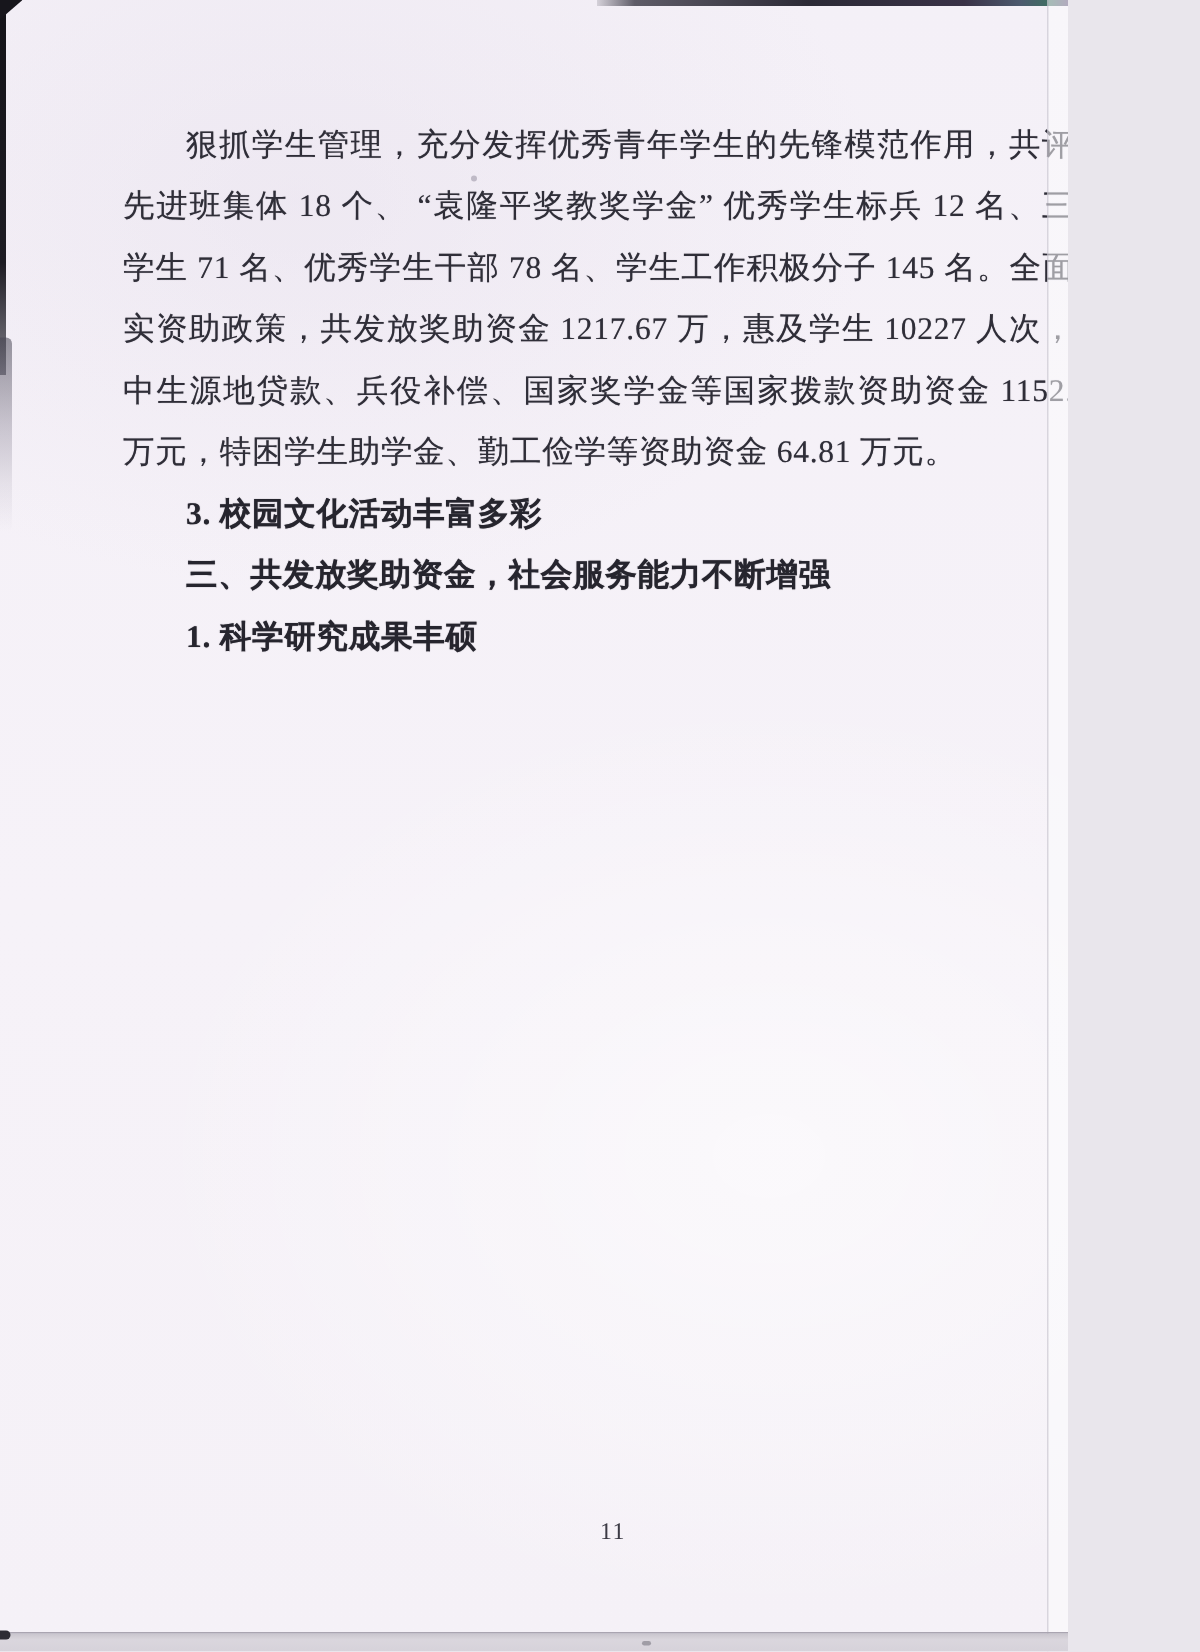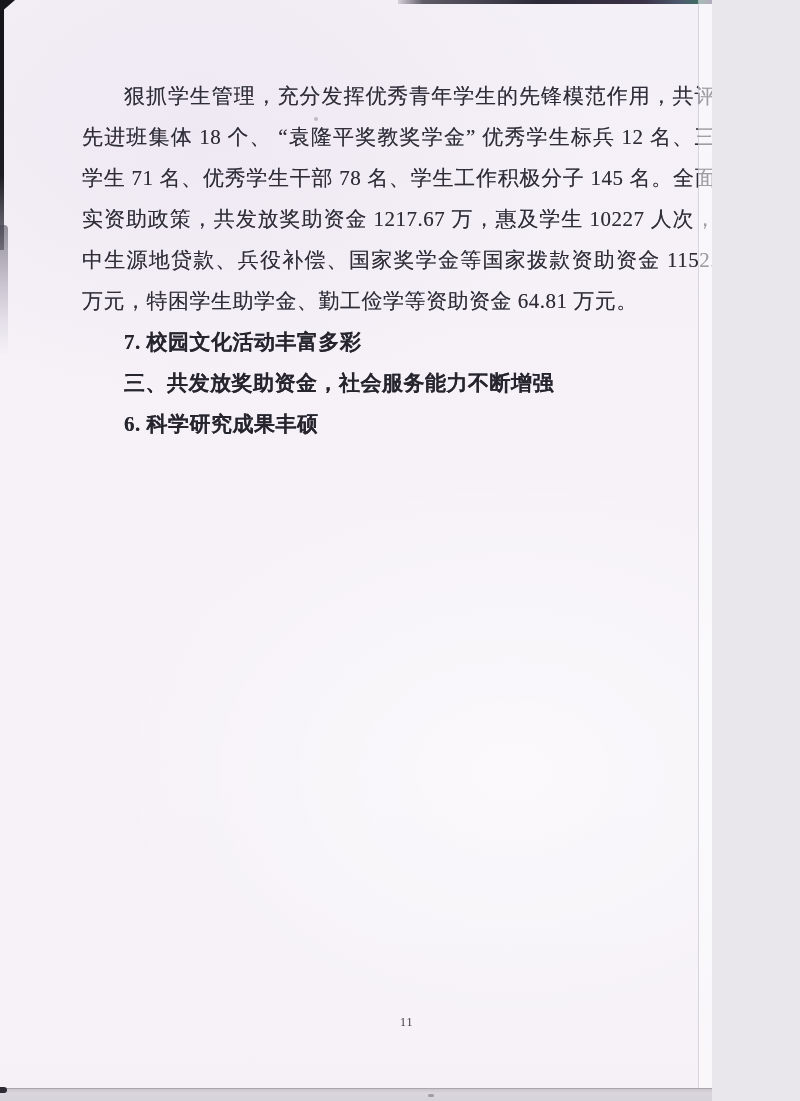--- a/index.html
+++ b/index.html
@@ -36,21 +36,21 @@
   }
   .heading {
     text-indent: 2em;
     font-weight: bold;
     color: #26252e;
     text-shadow: 0 0 0.6px rgba(38,37,46,0.7);
   }
   .folio {
     position: absolute;
     left: 400px; top: 1011px;
-    font-size: 12px;
+    font-size: 16px;
     line-height: 22px;
     color: #3c3b45;
     letter-spacing: 1px;
   }
   
   .edge-left-line {
     position: absolute; left: 0; top: 0;
     width: 4px; height: 250px;
     background: linear-gradient(180deg, #141318 0%, #1d1c23 70%, rgba(40,39,50,0.55) 100%);
   }
@@ -111,23 +111,23 @@
     border-radius: 50%;
   }
 </style>
 </head>
 <body>
 
 <div class="page">
 
   <div class="content">
     <p class="para">狠抓学生管理，充分发挥优秀青年学生的先锋模范作用，共评选先进班集体 18 个、 “袁隆平奖教奖学金” 优秀学生标兵 12 名、三好学生 71 名、优秀学生干部 78 名、学生工作积极分子 145 名。全面落实资助政策，共发放奖助资金 1217.67 万，惠及学生 10227 人次，其中生源地贷款、兵役补偿、国家奖学金等国家拨款资助资金 1152.86 万元，特困学生助学金、勤工俭学等资助资金 64.81 万元。</p>
-    <p class="heading">7. 校园文化活动丰富多彩</p>
+    <p class="heading">3. 校园文化活动丰富多彩</p>
     <p class="heading">三、共发放奖助资金，社会服务能力不断增强</p>
-    <p class="heading">6. 科学研究成果丰硕</p>
+    <p class="heading">1. 科学研究成果丰硕</p>
   </div>
 
   <div class="folio">11</div>
 
   <div class="edge-left-line"></div>
   <div class="edge-left-smudge"></div>
   <div class="corner-tl"></div>
   <div class="edge-top-right"></div>
   <div class="edge-right-strip"></div>
   <div class="edge-bottom-band"></div>

